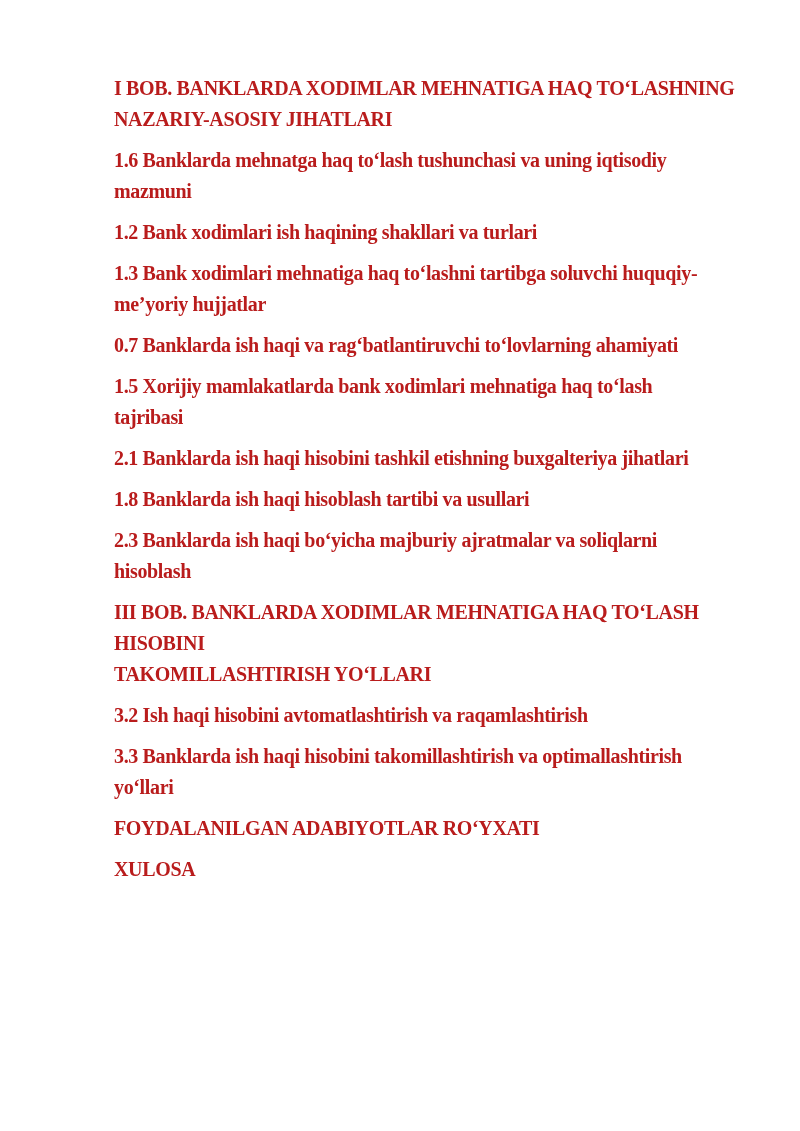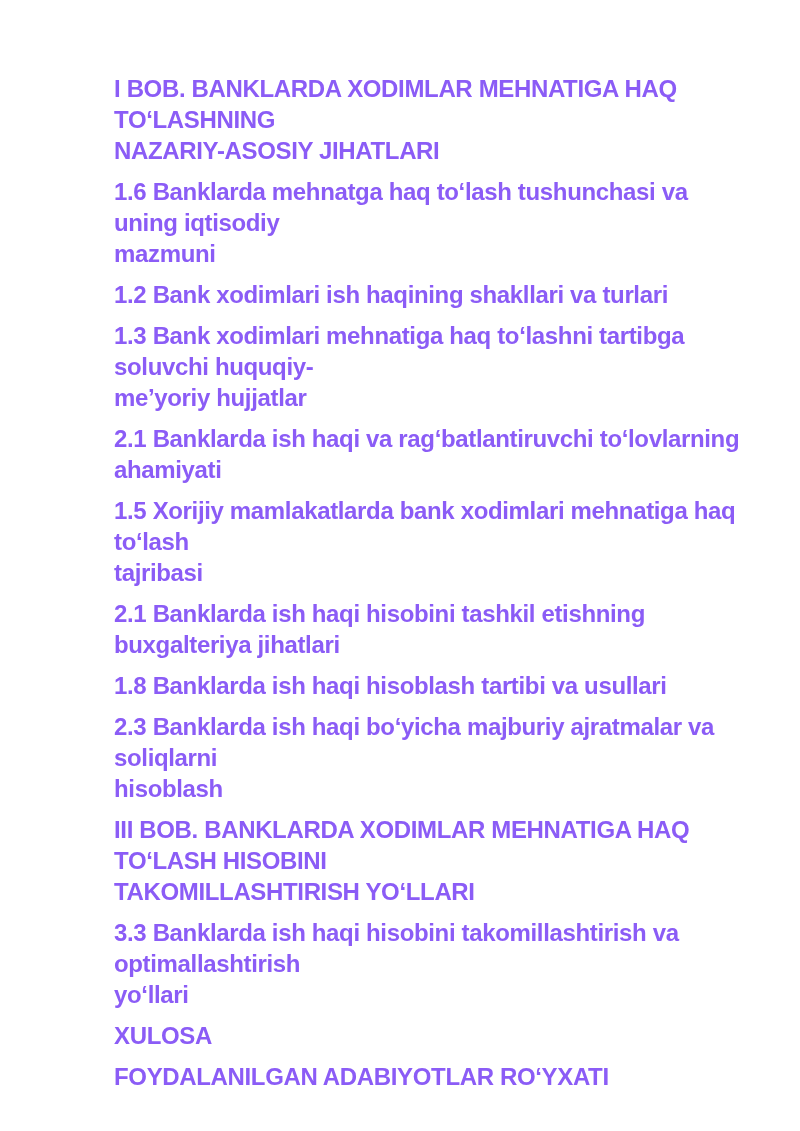--- a/index.html
+++ b/index.html
@@ -13,48 +13,49 @@
     overflow: hidden;
   }
   .page {
     box-sizing: border-box;
     width: 800px;
     height: 1131px;
     background: #ffffff;
     padding: 73px 55px 0 114px;
   }
   .toc-par {
-    font-family: Liberation Sans, sans-serif;
+    font-family: Liberation Serif, serif;
     font-weight: 700;
-    font-size: 24px;
+    font-size: 20px;
     line-height: 31px;
     letter-spacing: -0.35px;
-    color: #8b5cf6;
+    color: #b91c1c;
     white-space: pre-line;
     margin: 0 0 10px 0;
     max-width: 660px;
   }
 </style>
 </head>
 <body>
 
 <div class="page">
   <p class="toc-par">I BOB. BANKLARDA XODIMLAR MEHNATIGA HAQ TOʻLASHNING
 NAZARIY-ASOSIY JIHATLARI</p>
   <p class="toc-par">1.6 Banklarda mehnatga haq toʻlash tushunchasi va uning iqtisodiy
 mazmuni</p>
   <p class="toc-par">1.2 Bank xodimlari ish haqining shakllari va turlari</p>
   <p class="toc-par">1.3 Bank xodimlari mehnatiga haq toʻlashni tartibga soluvchi huquqiy-
 meʼyoriy hujjatlar</p>
-  <p class="toc-par">2.1 Banklarda ish haqi va ragʻbatlantiruvchi toʻlovlarning ahamiyati</p>
+  <p class="toc-par">0.7 Banklarda ish haqi va ragʻbatlantiruvchi toʻlovlarning ahamiyati</p>
   <p class="toc-par">1.5 Xorijiy mamlakatlarda bank xodimlari mehnatiga haq toʻlash
 tajribasi</p>
   <p class="toc-par">2.1 Banklarda ish haqi hisobini tashkil etishning buxgalteriya jihatlari</p>
   <p class="toc-par">1.8 Banklarda ish haqi hisoblash tartibi va usullari</p>
   <p class="toc-par">2.3 Banklarda ish haqi boʻyicha majburiy ajratmalar va soliqlarni
 hisoblash</p>
   <p class="toc-par">III BOB. BANKLARDA XODIMLAR MEHNATIGA HAQ TOʻLASH HISOBINI
 TAKOMILLASHTIRISH YOʻLLARI</p>
+  <p class="toc-par">3.2 Ish haqi hisobini avtomatlashtirish va raqamlashtirish</p>
   <p class="toc-par">3.3 Banklarda ish haqi hisobini takomillashtirish va optimallashtirish
 yoʻllari</p>
+  <p class="toc-par">FOYDALANILGAN ADABIYOTLAR ROʻYXATI</p>
   <p class="toc-par">XULOSA</p>
-  <p class="toc-par">FOYDALANILGAN ADABIYOTLAR ROʻYXATI</p>
 </div>
 
 </body></html>

